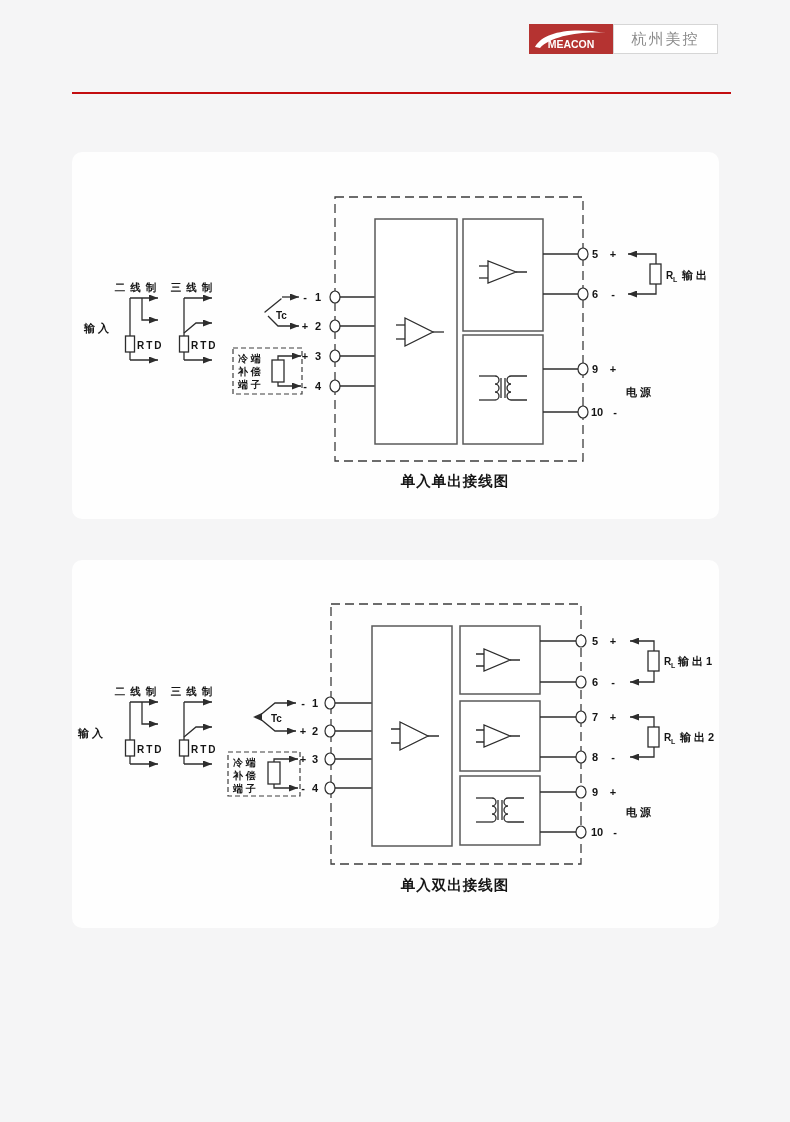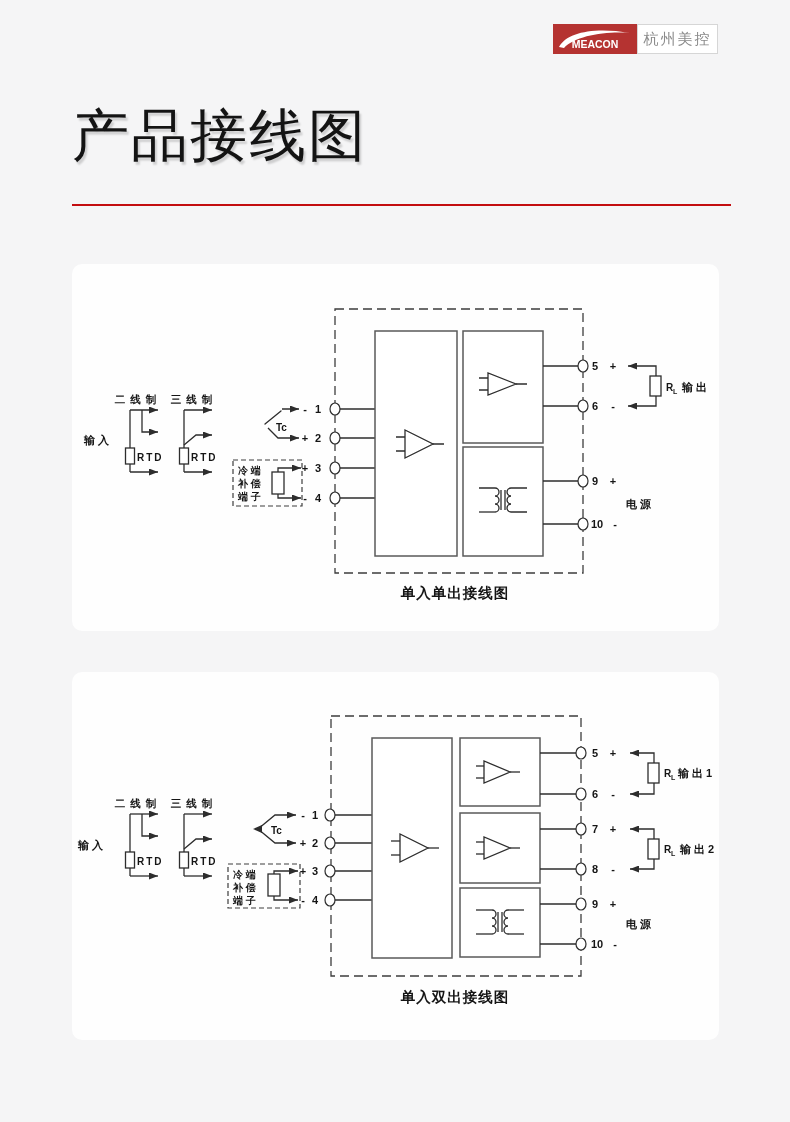--- a/index.html
+++ b/index.html
@@ -5,21 +5,21 @@
   * { margin:0; padding:0; box-sizing:border-box; }
   html,body { width:790px; }
   body { font-family:"Liberation Sans", sans-serif; }
   .page { position:relative; width:790px; height:1122px; background:#f5f5f6; overflow:hidden; }
 
   
   .logo-row { display:flex; justify-content:flex-end; padding:24px 72px 0 0; }
   .logo { display:flex; height:30px; }
   .logo-red { width:84px; height:30px; background:#b53331;margin-left:41px; }
   .logo-red svg { display:block; width:84px; height:30px; }
-  .logo-name { width:81px; height:30px; background:#fff; border:1px solid #d6d6d6;
+  .logo-name { width:105px; height:30px; background:#fff; border:1px solid #d6d6d6;
                color:#8a8a8a; font-size:15px; letter-spacing:2px; text-align:center;
                line-height:28px; }
 
   
   h1.title { margin:50px 0 0 72px; font-size:57px; font-weight:500; color:#141414;
              letter-spacing:2px; line-height:62px;
              text-shadow:2px 3px 2px rgba(0,0,0,0.16); }
   .rule { width:659px; height:2px; background:#c30d10; margin:38px 0 0 72px; }
 
   
@@ -57,21 +57,20 @@
       <div class="logo-red">
         <svg viewBox="0 0 84 30">
           <path d="M6,23 C14,8 42,3 77,9 C52,7 22,12 11,24 Z" fill="#ffffff"></path>
           <text x="42" y="24" text-anchor="middle" font-size="10.5" font-weight="bold" fill="#ffffff">MEACON</text>
         </svg>
       </div>
       <div class="logo-name">杭州美控</div>
     </div>
   </div>
 
-  <h1 class="title">产品接线图</h1>
   <div class="rule"></div>
 
   <section class="card">
     <svg class="diag" viewBox="0 0 647 367">
       <defs>
         <marker id="arr1" markerWidth="9" markerHeight="7" refX="9" refY="3.5" orient="auto" markerUnits="userSpaceOnUse">
           <path d="M0,0 L9,3.5 L0,7 Z" fill="#2d2d2d"></path>
         </marker>
       </defs>
 

